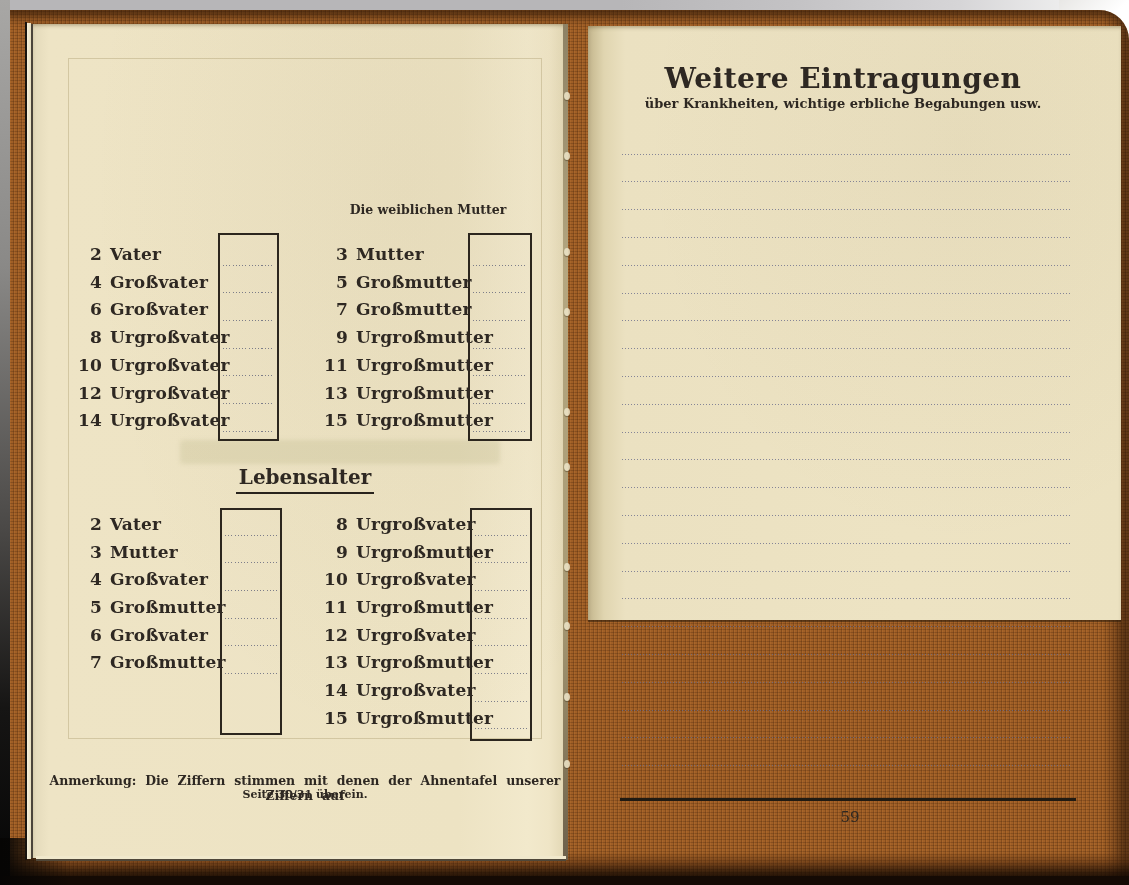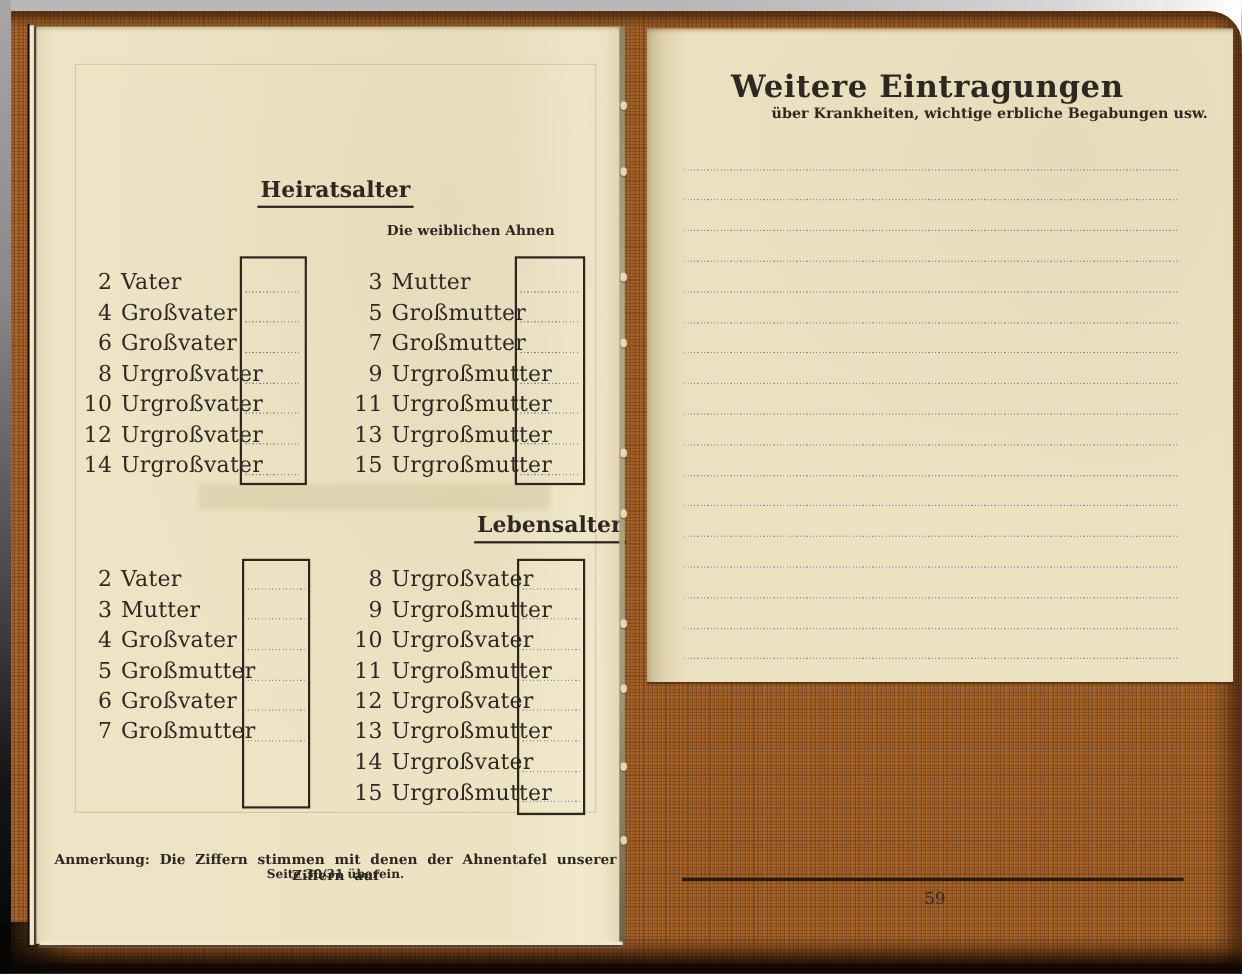--- a/index.html
+++ b/index.html
@@ -43,41 +43,41 @@
   .gutter-seam{position:absolute;left:563px;top:24px;width:5px;height:836px;
       background:linear-gradient(to bottom,#8d8164,#b5a780 30%,#a89a74 70%,#6d604a);}
   .stitch{position:absolute;left:564px;width:6px;height:8px;border-radius:50%;
       background:#efe7ca;box-shadow:0 1px 1px rgba(60,45,20,.6);opacity:.85;}
   .page-bottom-edge{position:absolute;left:36px;top:856px;width:530px;height:3px;
       background:#f0e8cc;border-bottom:2px solid rgba(25,18,8,.75);}
   
   .cx{position:absolute;left:8px;width:528px;text-align:center;}
   .book-title{top:52px;font-size:21px;font-weight:bold;line-height:27px;letter-spacing:.4px;}
   .sec-heading{font-size:20px;font-weight:bold;}
-  .h1pos{top:136px;} .h2pos{top:441px;text-align:right;}
+  .h1pos{top:136px;} .h2pos{top:441px;}
   .underlined{display:inline-block;border-bottom:2px solid #28231d;padding:0 3px 3px;}
   .colhdr{position:absolute;top:178px;font-size:12.5px;font-weight:bold;text-align:center;width:300px;}
   .colhdr.left{left:0;} .colhdr.right{left:245px;}
-  .arow{position:absolute;height:20px;font-size:20px;font-weight:normal;letter-spacing:.2px;white-space:nowrap;}
+  .arow{position:absolute;height:20px;font-size:17px;font-weight:bold;letter-spacing:.2px;white-space:nowrap;}
   .arow .num{display:inline-block;width:30px;text-align:right;margin-right:8px;}
   .valbox{position:absolute;border:2px solid #2c261e;background:rgba(255,255,255,.02);}
   .dotline{position:absolute;left:3px;right:3px;height:2px;
       background-image:repeating-linear-gradient(90deg,rgba(88,92,118,.75) 0 1.1px,transparent 1.1px 3.2px);
       background-size:100% 1.4px;background-repeat:no-repeat;background-position:bottom;}
   .impression{position:absolute;left:35px;top:34px;width:472px;height:679px;
       border:1px solid rgba(150,132,84,.30);pointer-events:none;}
   .ghost{position:absolute;left:147px;top:416px;width:320px;height:24px;border-radius:4px;
       background:rgba(150,148,96,.16);filter:blur(2px);pointer-events:none;}
   .note1{top:749px;font-size:12.5px;font-weight:bold;word-spacing:4.5px;}
   .note2{top:764px;font-size:11px;font-weight:bold;}
   .pnum-left{top:786px;font-size:16px;font-weight:bold;}
   
   .cxr{position:absolute;left:0;width:510px;text-align:center;}
   .rp-title{top:36px;font-size:28px;font-weight:bold;letter-spacing:.5px;}
-  .rp-sub{top:70px;font-size:13px;font-weight:bold;text-align:right;}
+  .rp-sub{top:70px;font-size:13px;font-weight:bold;}
   .rline{position:absolute;left:34px;width:450px;height:2px;
       background-image:repeating-linear-gradient(90deg,rgba(108,110,140,.8) 0 1.1px,transparent 1.1px 3px);
       background-size:100% 1.4px;background-repeat:no-repeat;background-position:bottom;}
   .end-rule{position:absolute;left:32px;top:772px;width:456px;height:3px;background:#201a12;}
   .pnum-right{position:absolute;left:0;width:524px;text-align:center;top:782px;font-size:15px;}
 </style>
 </head>
 <body>
 
 <div class="scan">
@@ -89,25 +89,22 @@
   <div class="bg-left"></div>
   <div class="bottom-dark"></div>
   <div class="bottom-corner"></div>
   <div class="stack1"></div>
   <div class="stack2"></div>
   <div class="stack3"></div>
 
   <div class="page page-left">
     <div class="impression"></div>
     <div class="ghost"></div>
-    <div class="cx sec-heading h1pos">
-      <span class="underlined">Heiratsalter</span>
-    </div>
     <div class="colhdr right">
-      <span>Die weiblichen Ahnen</span>
+      <span>Die weiblichen Mutter</span>
     </div>
     <div class="cx sec-heading h2pos">
       <span class="underlined">Lebensalter</span>
     </div>
     <div id="sections">
         <div class="valbox" style="left: 185px; top: 209px; width: 57px; height: 204px;">
           <div class="dotline" style="top: 29px;"></div>
           <div class="dotline" style="top: 56.7px;"></div>
           <div class="dotline" style="top: 84.4px;"></div>
           <div class="dotline" style="top: 112.1px;"></div>

